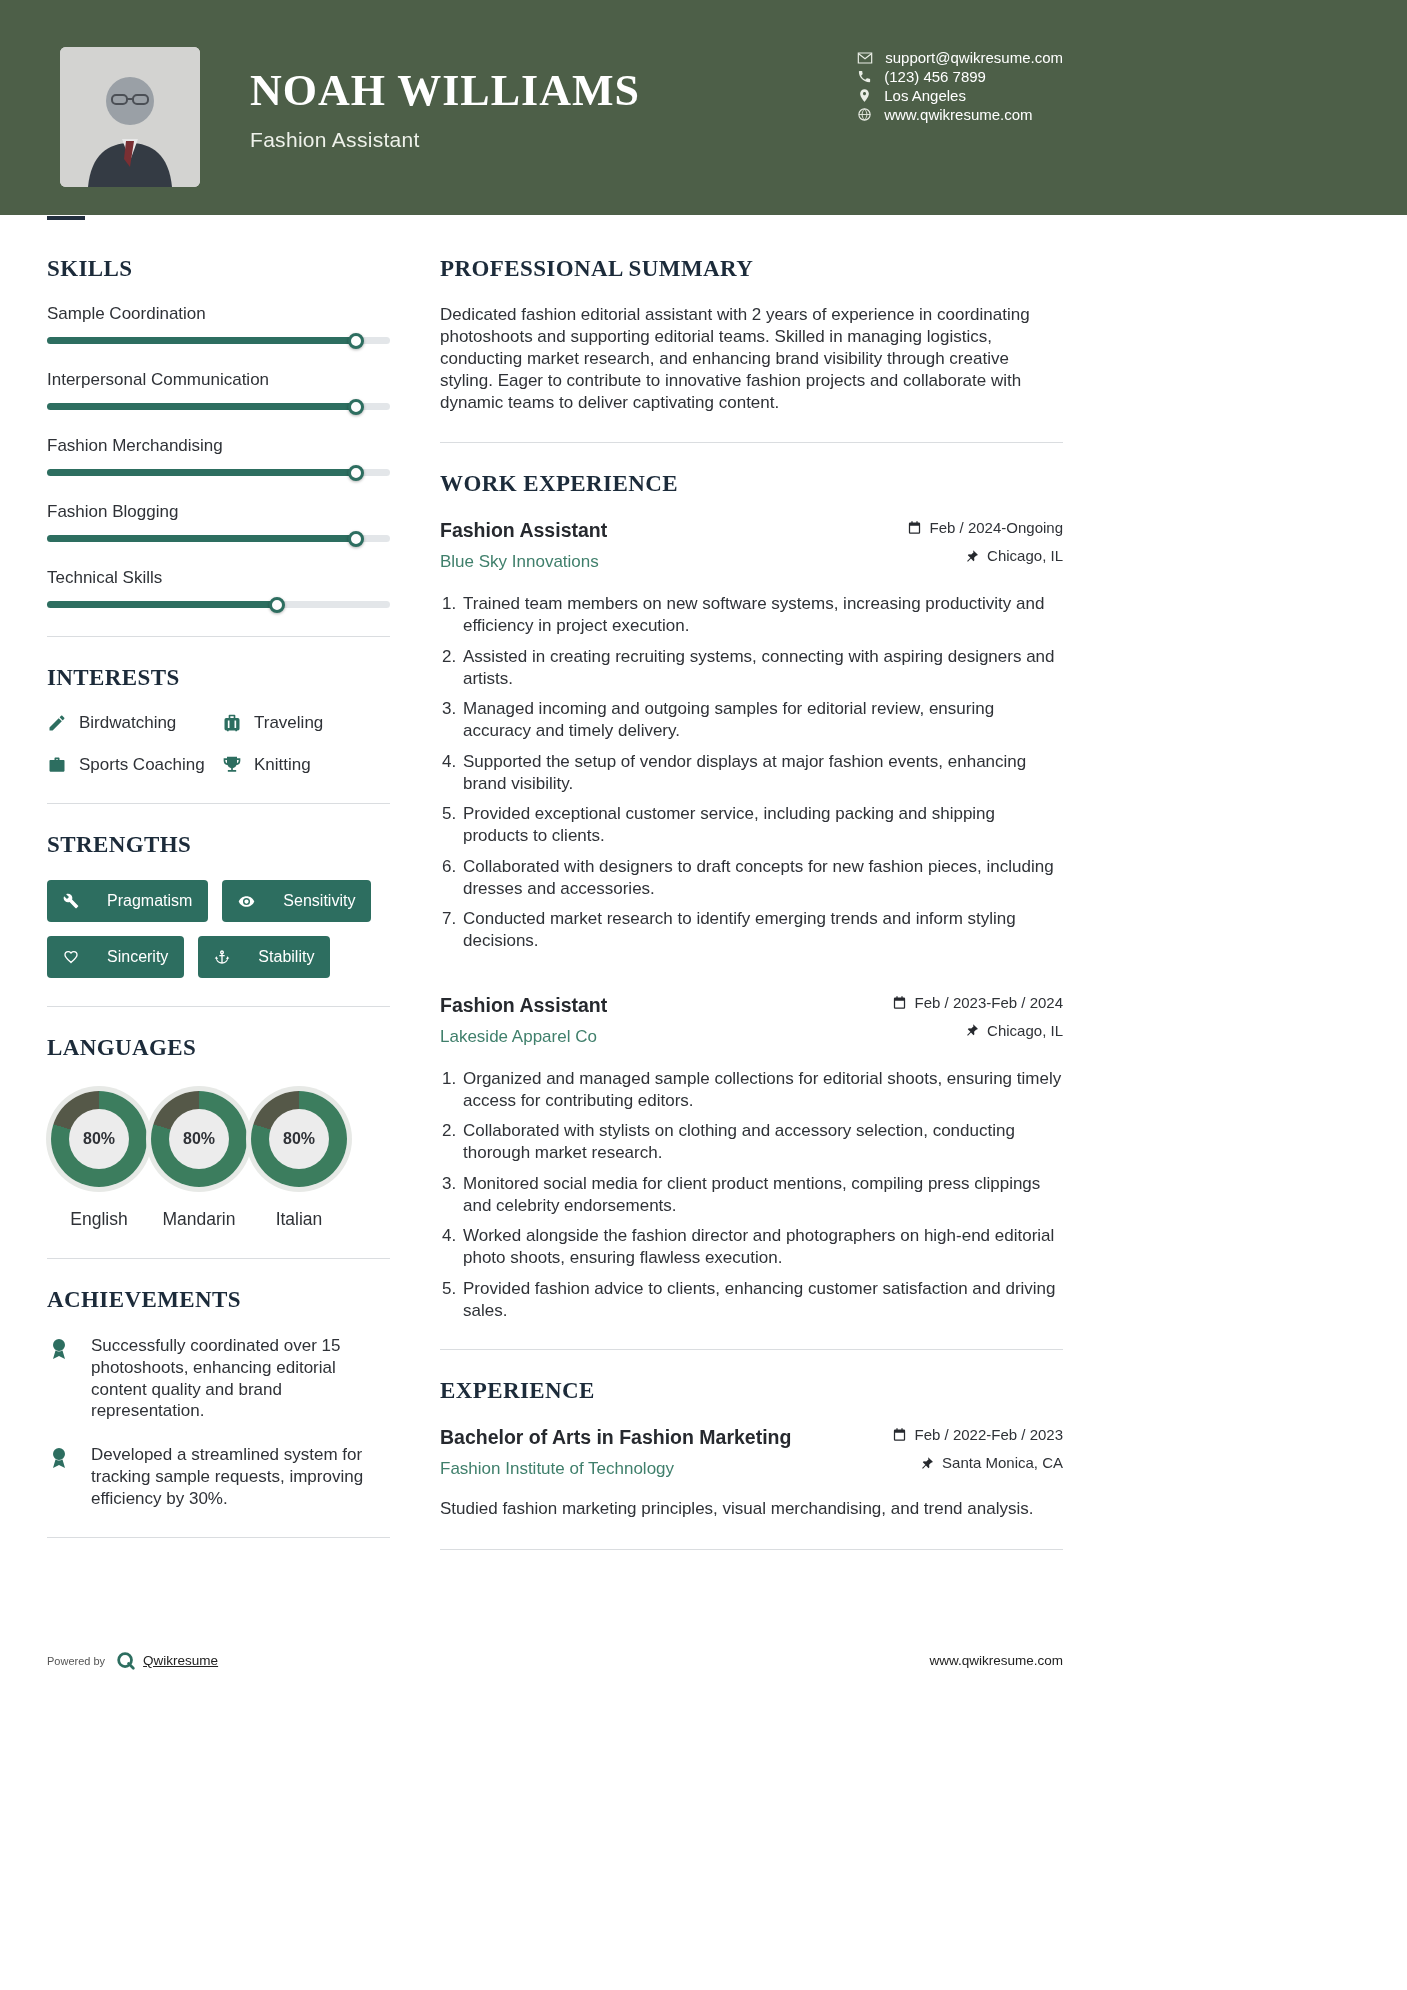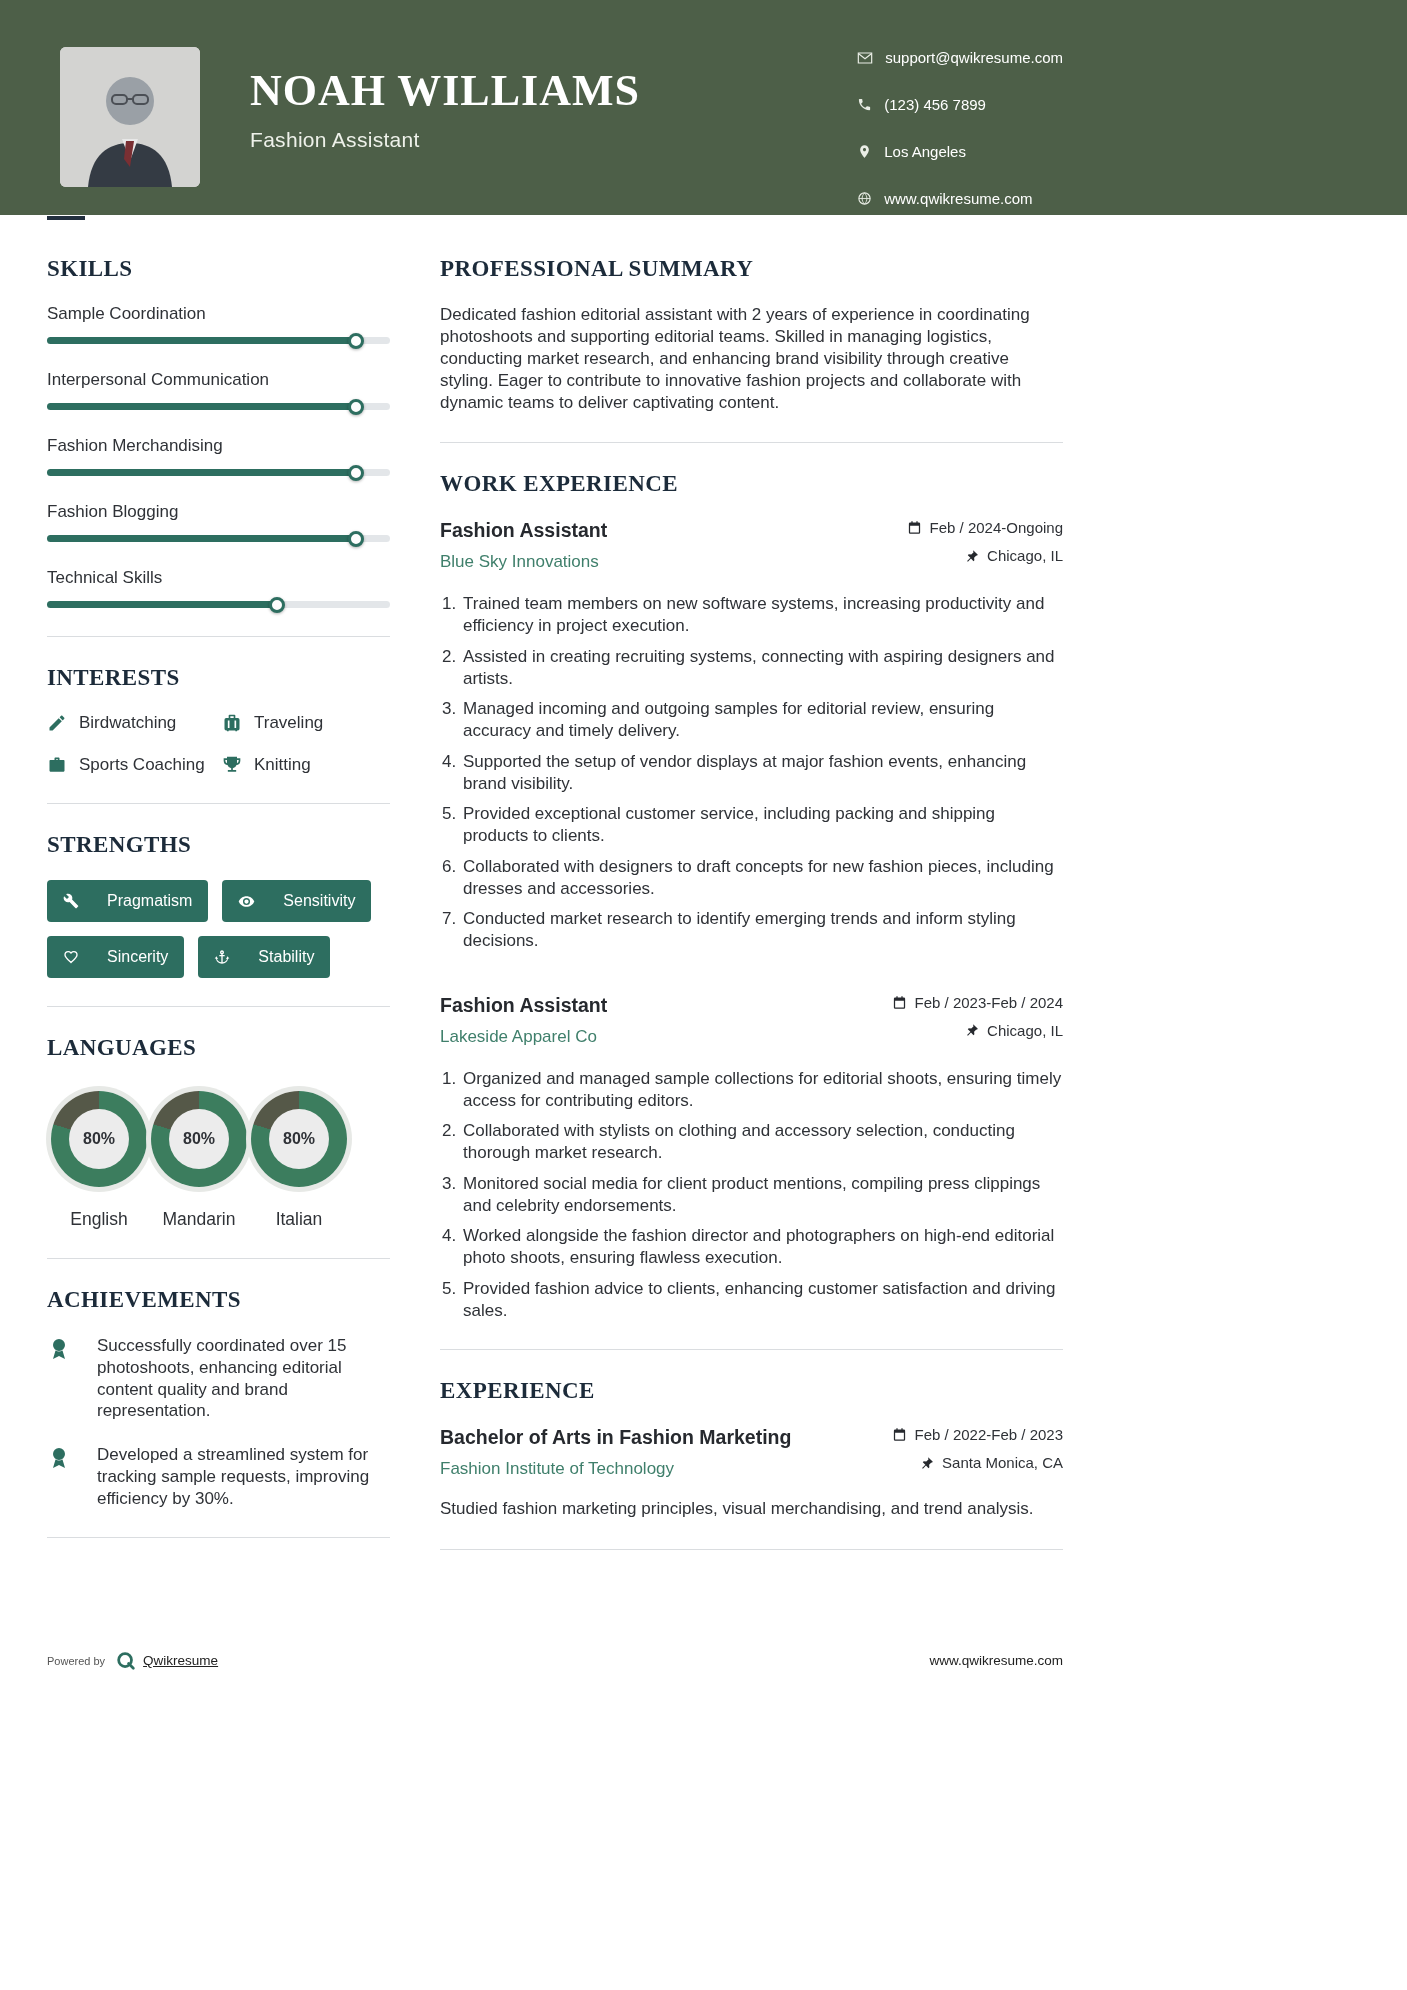--- a/index.html
+++ b/index.html
@@ -13,21 +13,21 @@
   }
   
   .header { height: 215px; background: #4d5f48; }
   .header-inner { display: flex; align-items: flex-start; padding: 47px 0 0 60px; width: 1063px; }
   .photo { width: 140px; height: 140px; border-radius: 6px; overflow: hidden; flex: 0 0 auto; background: #d6d6d4; }
   .photo svg { display: block; }
   .id-block { margin-left: 50px; margin-top: 22px; }
   .name { font-family: "Liberation Serif", "DejaVu Serif", serif; font-size: 44px; font-weight: 700;
           color: #ffffff; letter-spacing: 1px; line-height: 1; margin: 0; }
   .subtitle { margin-top: 15px; font-size: 21px; color: #eef1ea; letter-spacing: .3px; }
-  .contacts { margin-left: auto; display: flex; flex-direction: column; gap: 30px; padding-top: 2px; }
+  .contacts { margin-left: auto; display: flex; flex-direction: column; gap: 2px; padding-top: 2px; }
   .contact { display: flex; align-items: center; gap: 12px; color: #ffffff; font-size: 15px; }
   .contact .icon { display: inline-flex; color: #e9ede5; }
   .accent-tick { width: 38px; height: 4px; background: #222f3f; margin: 1px 0 0 47px; }
 
   
   .content { display: flex; gap: 50px; margin: 36px 0 0 47px; width: 1016px; }
   .col-left { width: 343px; flex: 0 0 auto; }
   .col-right { width: 623px; flex: 0 0 auto; }
   h2.section { font-family: "Liberation Serif", "DejaVu Serif", serif; font-size: 23px; font-weight: 700;
                color: #1c2b3a; letter-spacing: .4px; margin: 0 0 22px; }
@@ -56,21 +56,21 @@
   
   .langs { display: flex; justify-content: flex-start; padding: 8px 2px 0; }
   .lang { display: flex; flex-direction: column; align-items: center; width: 100px; }
   .donut { width: 96px; height: 96px; border-radius: 50%; display: flex; align-items: center;
            justify-content: center; box-shadow: 0 0 0 5px #e7e9e6; }
   .donut-hole { width: 60px; height: 60px; border-radius: 50%; background: #ececec; display: flex;
                 align-items: center; justify-content: center; font-weight: 700; font-size: 16px; color: #2f3237; }
   .lang-label { margin-top: 22px; font-size: 17.5px; }
 
   
-  .ach { display: flex; gap: 26px; margin-bottom: 22px; align-items: flex-start; }
+  .ach { display: flex; gap: 20px; margin-bottom: 22px; align-items: flex-start; }
   .ach .icon { margin-top: 2px; }
   .ach p { margin: 0; font-size: 17px; line-height: 1.28; }
 
   
   .para { font-size: 17px; line-height: 1.3; margin: 0; }
   .job { margin-bottom: 42px; }
   .job:last-child { margin-bottom: 0; }
   .job-head { display: flex; justify-content: space-between; align-items: flex-start; }
   .job-title { font-size: 19.5px; font-weight: 700; margin: 0; color: #26292e;
                font-family: "Liberation Sans", sans-serif; }

